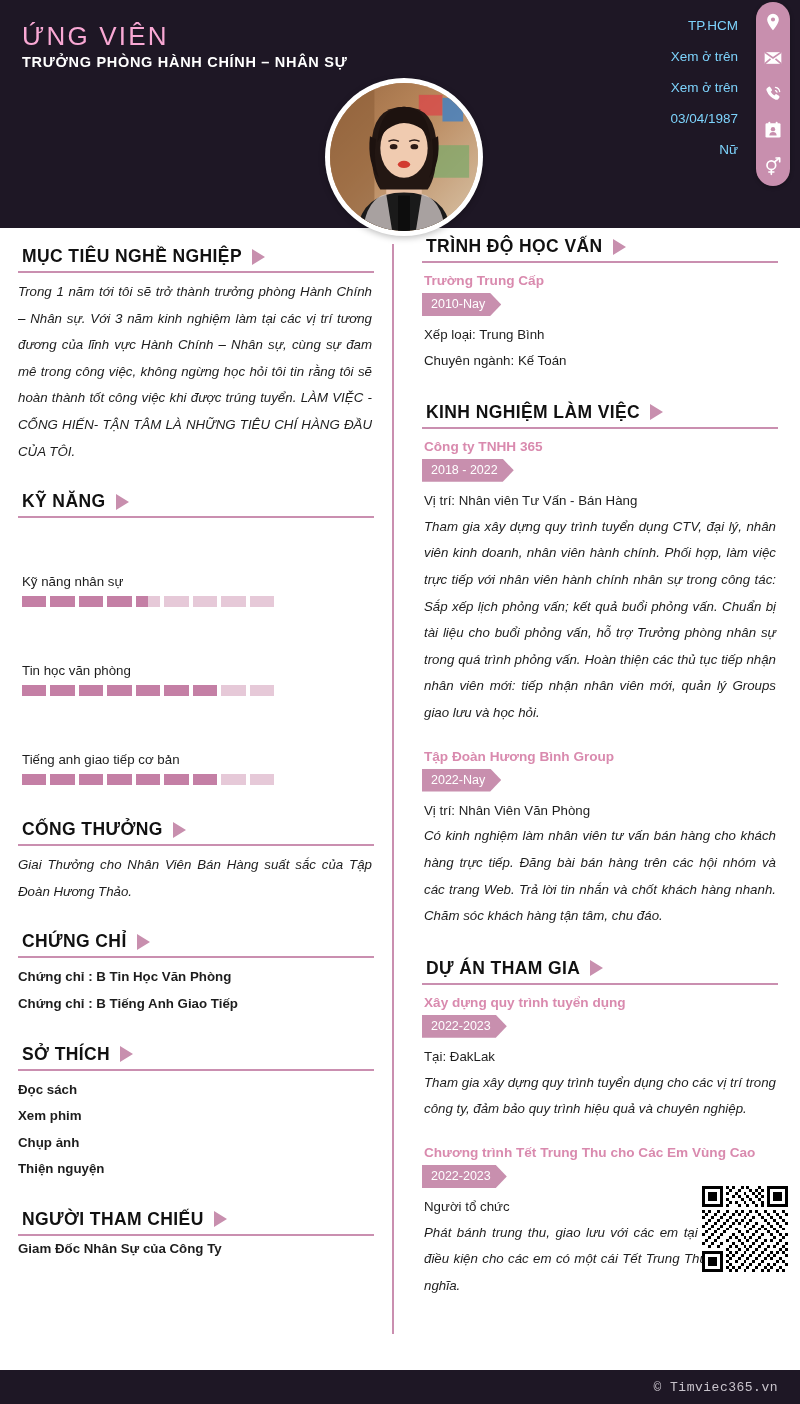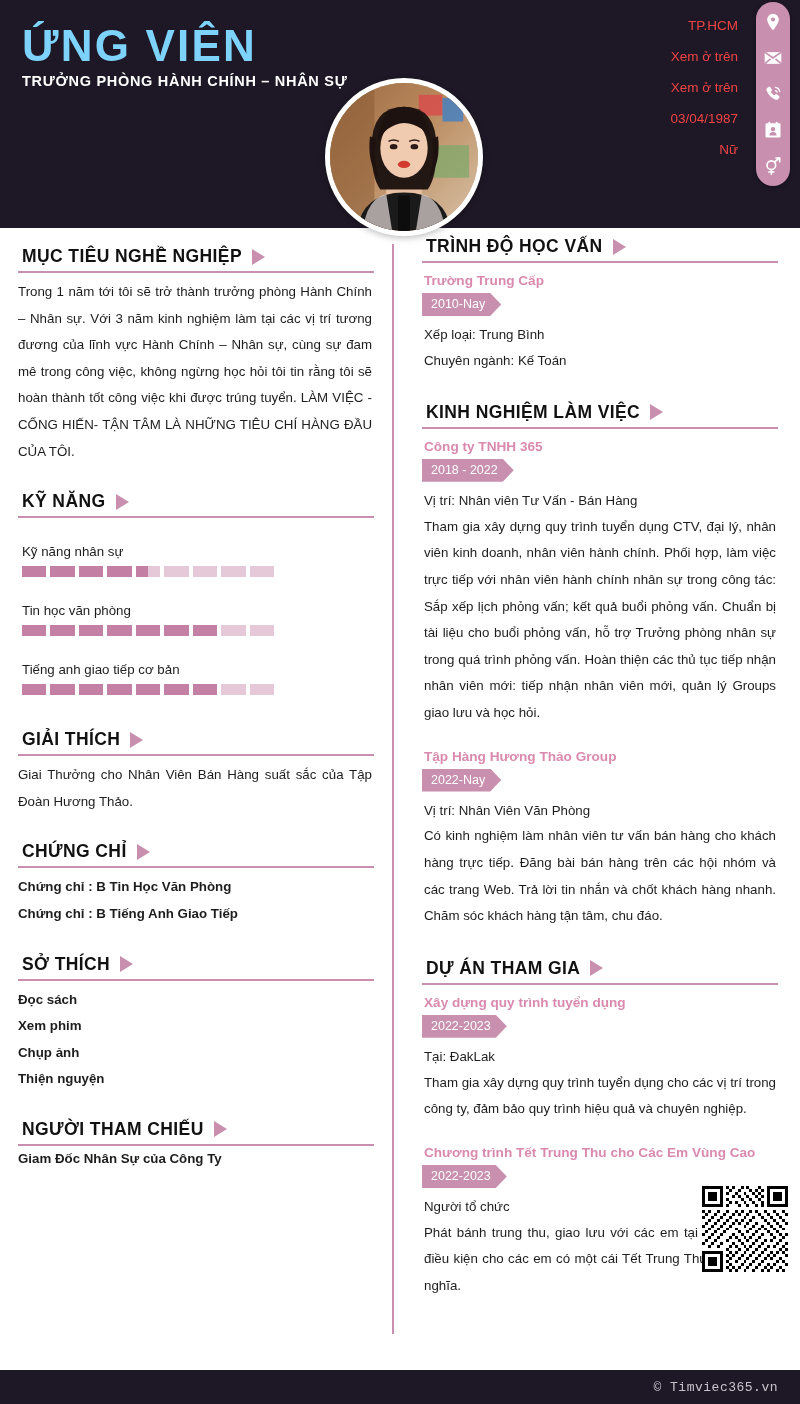--- a/index.html
+++ b/index.html
@@ -19,23 +19,23 @@
     background: #1e1725;
     overflow: visible;
   }
   .header-left {
     position: absolute;
     left: 22px;
     top: 22px;
     width: 330px;
   }
   .cand-name {
-    font-size: 44px;
-    font-weight: 700;
-    color: #7dd3fc;
+    font-size: 26px;
+    font-weight: 400;
+    color: #f9a8d4;
     letter-spacing: 2.2px;
     line-height: 1.1;
   }
   .cand-title {
     font-size: 14.5px;
     font-weight: 700;
     color: #ffffff;
     letter-spacing: 0.7px;
     line-height: 1.55;
   }
@@ -67,21 +67,21 @@
     position: absolute;
     right: 56px;
     top: 10px;
     width: 240px;
     text-align: right;
   }
   .contact-row {
     height: 31px;
     line-height: 31px;
     font-size: 13.5px;
-    color: #ef4444;
+    color: #7dd3fc;
     padding-right: 6px;
   }
   .icon-rail {
     position: absolute;
     right: 10px;
     top: 2px;
     width: 34px;
     height: 184px;
     background: #c88fae;
     border-radius: 17px;
@@ -154,31 +154,32 @@
     margin: 0 0 0 2px;
   }
 
   
   .para {
     font-size: 13.3px;
     line-height: 2.0;
     color: #1d1d1d;
     text-align: justify;
     padding: 6px 2px 0 2px;
+    font-style: italic;
   }
   .plain-line {
     font-size: 13.3px;
     line-height: 2.0;
     color: #1d1d1d;
     padding-left: 2px;
     font-weight: bold;
   }
 
   
-  .skill { padding: 26px 2px 0 6px; }
+  .skill { padding: 26px 2px 0 6px; margin-top: 30px; }
   .skill-name { font-size: 13.3px; color: #1d1d1d; margin-bottom: 7px; }
   .bar {
     display: flex;
     gap: 4px;
     width: 252px;
   }
   .seg {
     height: 11px;
     flex: 1 1 0;
     background: #e6c9d8;
@@ -456,21 +457,21 @@
             <div class="seg"></div>
             <div class="seg"></div>
           </div>
       </div>
     </div>
 
     <div class="gap-lg"></div>
 
     <div class="sec">
       <div class="sec-head">
-        <span class="sec-title">GIẢI THÍCH</span>
+        <span class="sec-title">CỐNG THƯỞNG</span>
         <span class="sec-arrow"></span>
       </div>
       <div class="sec-rule"></div>
       <div class="para">Giai Thưởng cho Nhân Viên Bán Hàng suất sắc của Tập Đoàn Hương Thảo.</div>
     </div>
 
     <div class="gap-md"></div>
 
     <div class="sec">
       <div class="sec-head">
@@ -547,21 +548,21 @@
         <div class="badge-wrap">
           <span class="badge">2018 - 2022</span>
         </div>
         <div class="entry-sub">Vị trí: Nhân viên Tư Vấn - Bán Hàng</div>
         <div class="para" style="padding-top:0">Tham gia xây dựng quy trình tuyển dụng CTV, đại lý, nhân viên kinh doanh, nhân viên hành chính. Phối hợp, làm việc trực tiếp với nhân viên hành chính nhân sự trong công tác: Sắp xếp lịch phỏng vấn; kết quả buổi phỏng vấn. Chuẩn bị tài liệu cho buổi phỏng vấn, hỗ trợ Trưởng phòng nhân sự trong quá trình phỏng vấn. Hoàn thiện các thủ tục tiếp nhận nhân viên mới: tiếp nhận nhân viên mới, quản lý Groups giao lưu và học hỏi.</div>
       </div>
 
       <div class="gap-sm"></div>
 
       <div class="entry">
-        <div class="entry-org">Tập Hàng Hương Thảo Group</div>
+        <div class="entry-org">Tập Đoàn Hương Bình Group</div>
         <div class="badge-wrap">
           <span class="badge">2022-Nay</span>
         </div>
         <div class="entry-sub">Vị trí: Nhân Viên Văn Phòng</div>
         <div class="para" style="padding-top:0">Có kinh nghiệm làm nhân viên tư vấn bán hàng cho khách hàng trực tiếp. Đăng bài bán hàng trên các hội nhóm và các trang Web. Trả lời tin nhắn và chốt khách hàng nhanh. Chăm sóc khách hàng tận tâm, chu đáo.</div>
       </div>
     </div>
 
     <div class="gap-md"></div>
 

